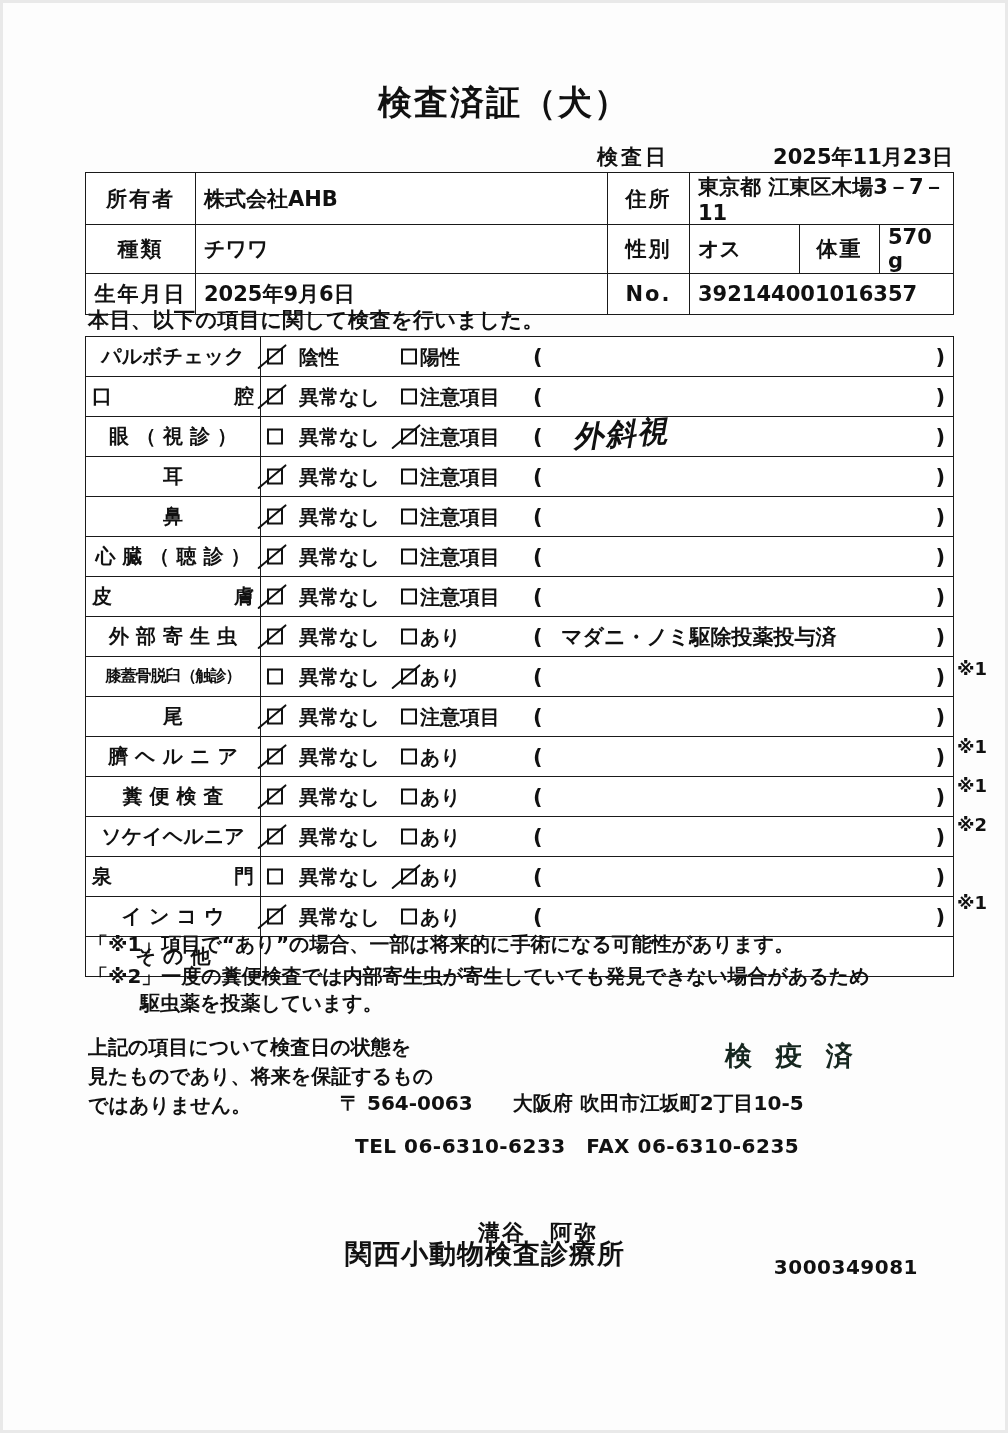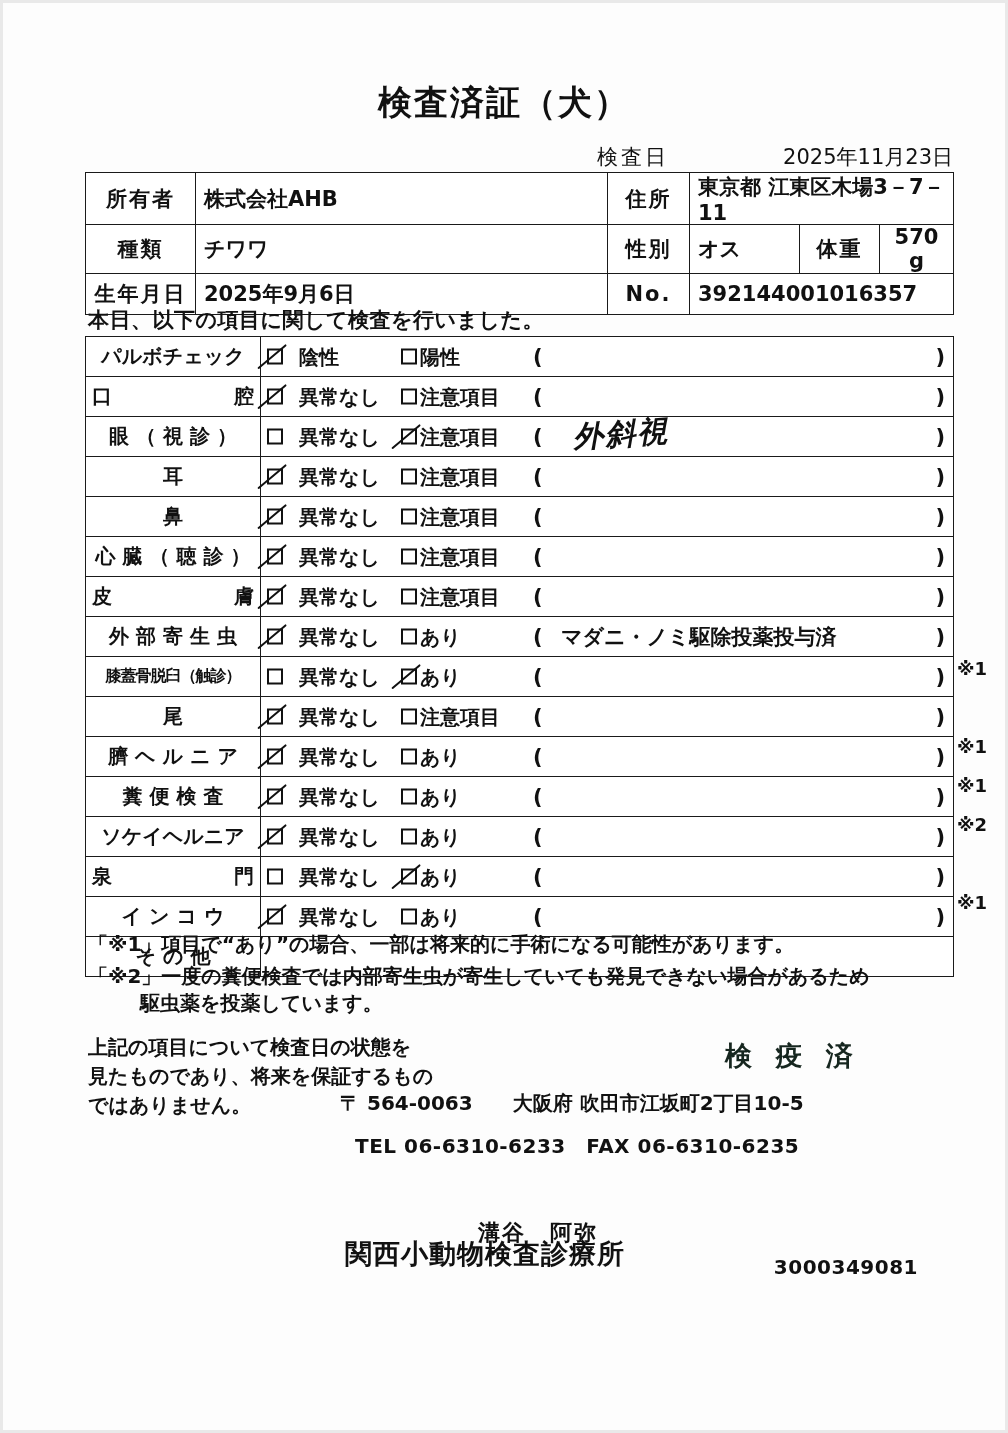--- a/index.html
+++ b/index.html
@@ -40,21 +40,21 @@
   }
 
   
   .exam-date-row {
     position: absolute;
     top: 143px;
     left: 85px;
     width: 868px;
     height: 28px;
     font-size: 21px;
-    font-weight: 400;
+    font-weight: 700;
   }
   .exam-date-label {
     position: absolute;
     left: 512px;
     top: 0;
     letter-spacing: 3px;
   }
   .exam-date-value {
     position: absolute;
     right: 0;
@@ -76,21 +76,21 @@
     background: #ffffff;
   }
   td.lbl {
     text-align: center;
     letter-spacing: 2px;
   }
   td.val {
     text-align: left;
   }
   td.val-right {
-    text-align: center;
+    text-align: left;
     padding-right: 14px;
   }
 
   
   #owner-table {
     position: absolute;
     left: 85px;
     top: 172px;
     width: 868px;
   }

